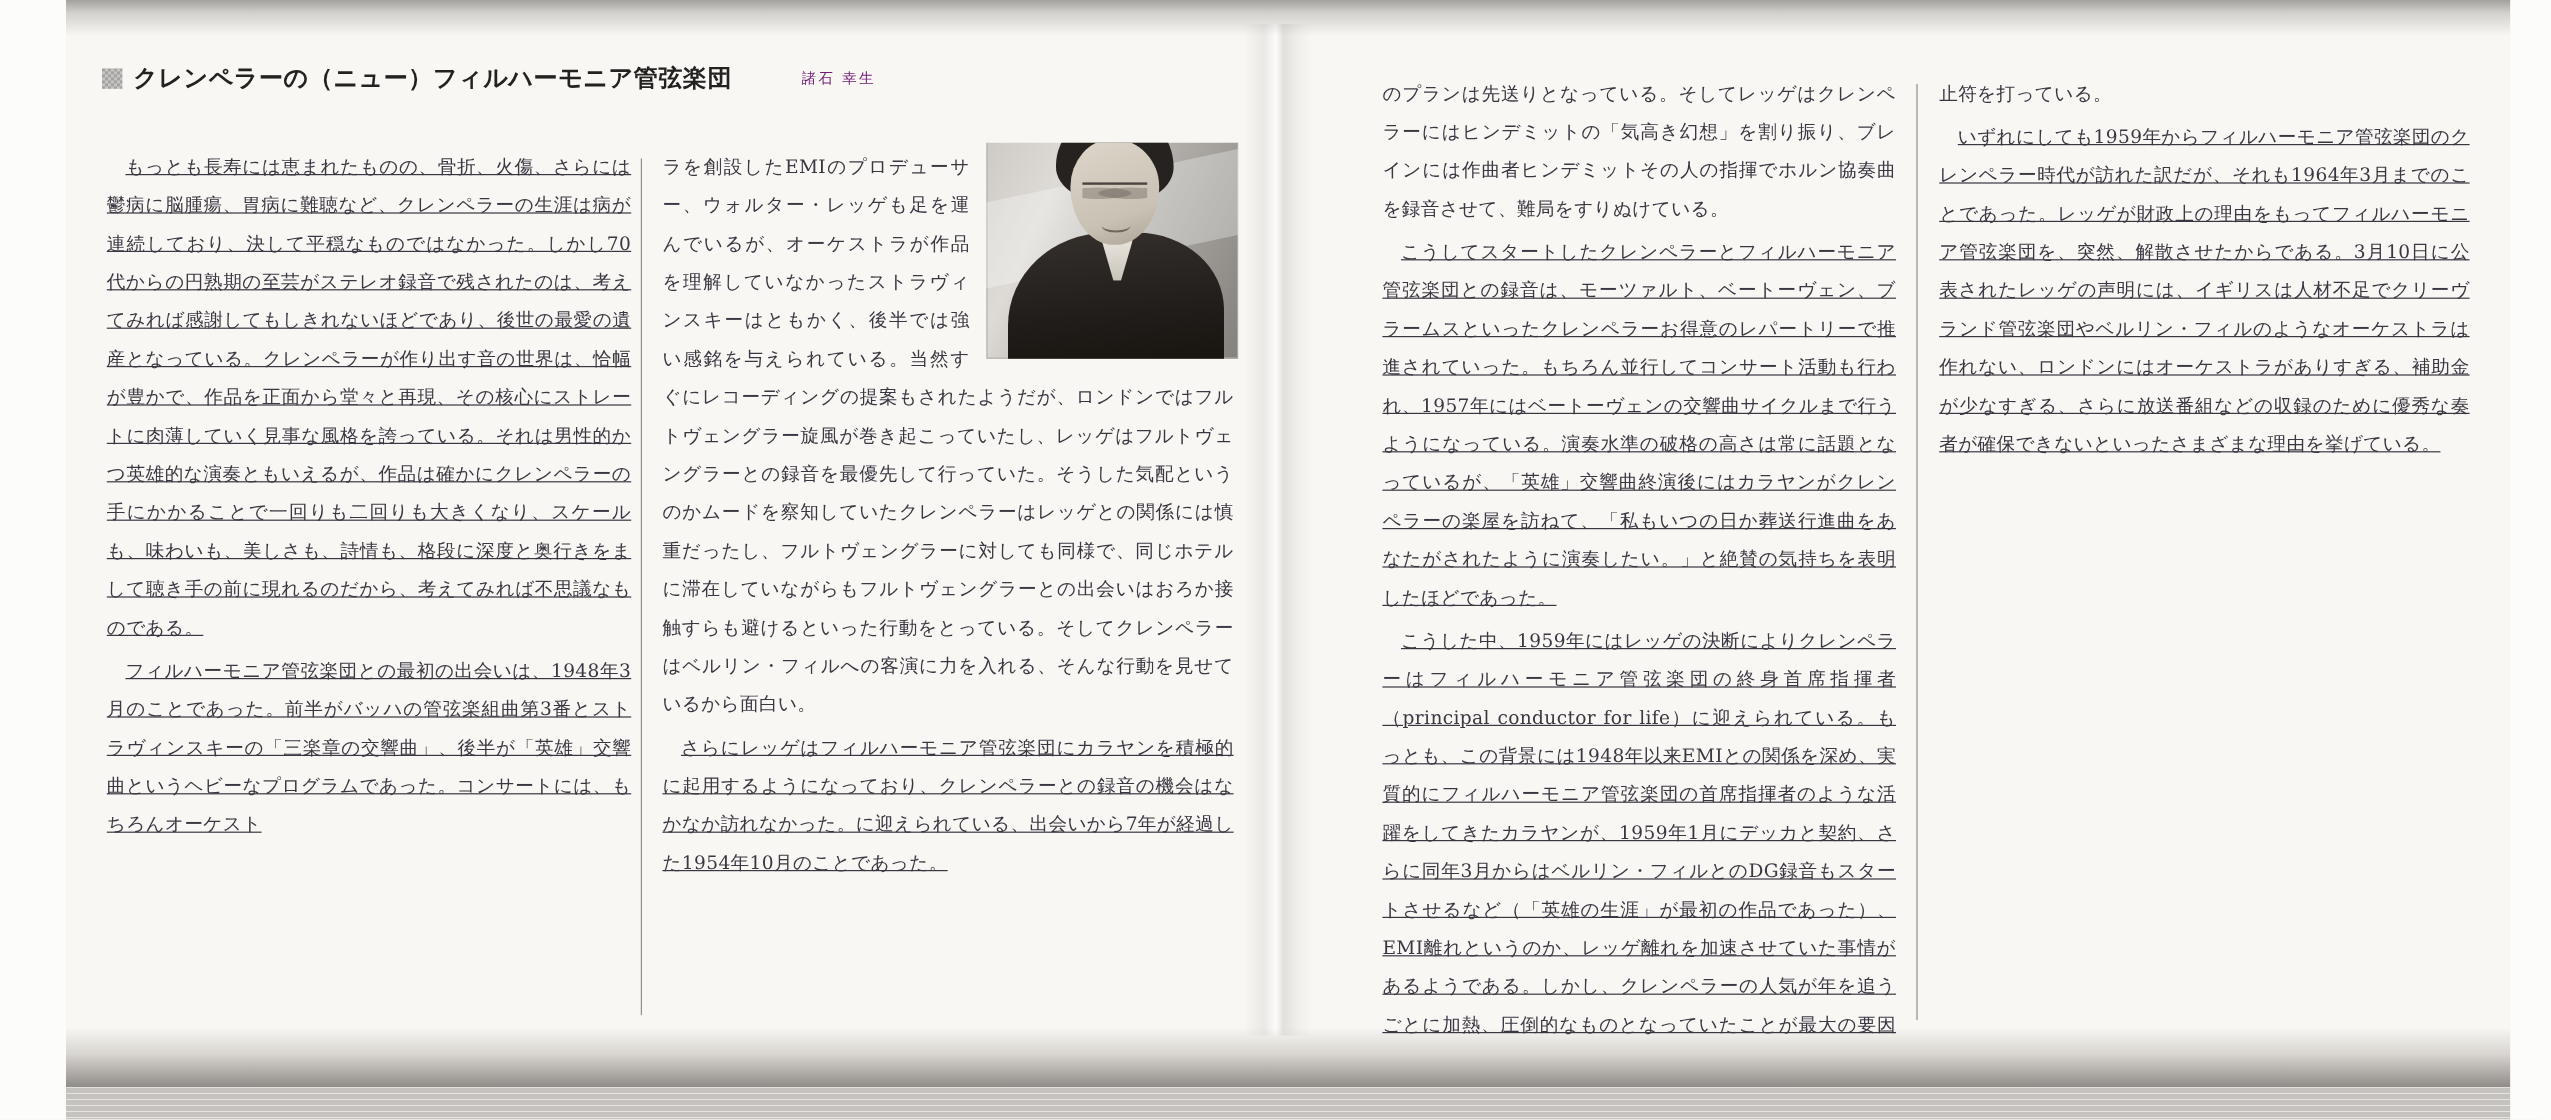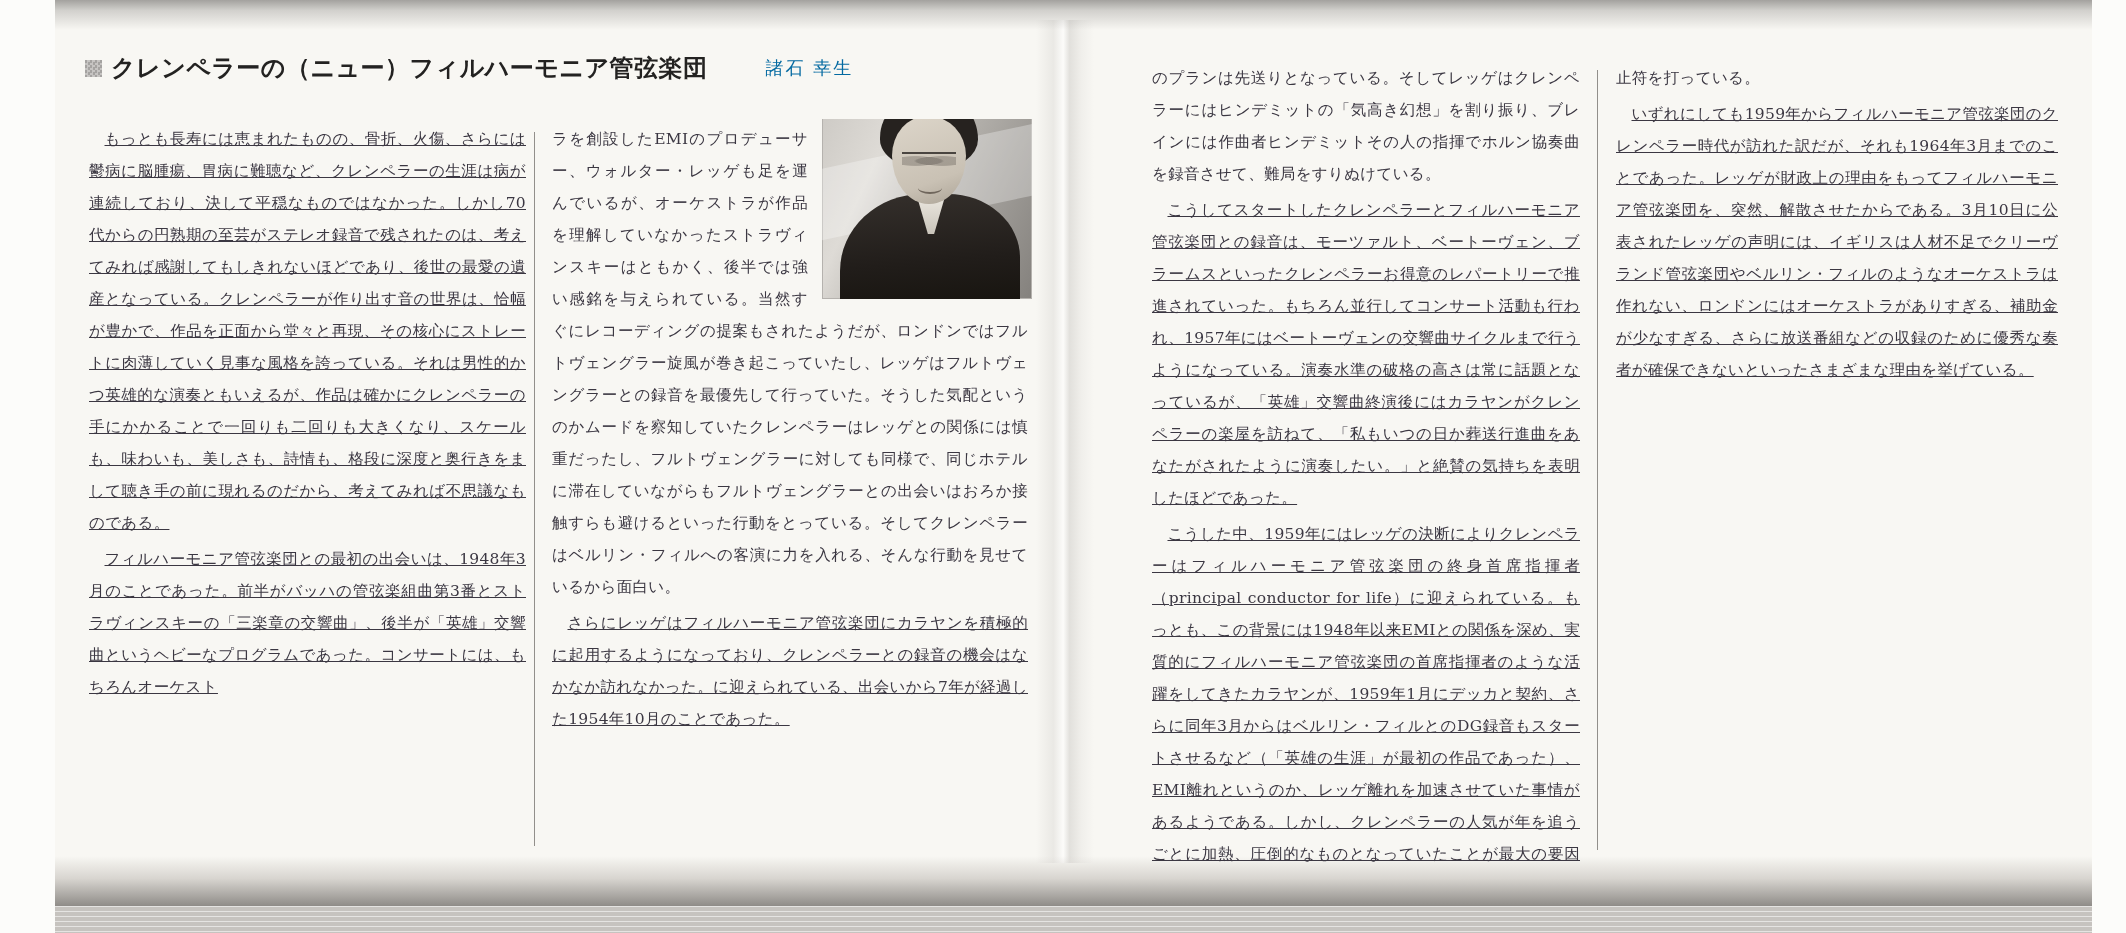--- a/index.html
+++ b/index.html
@@ -36,22 +36,22 @@
   
   .title-row{
     position:absolute;left:85px;top:52px;display:flex;align-items:center;z-index:6;
     font-family:"DejaVu Sans","Liberation Sans",sans-serif;
   }
   .title-square{
     width:17px;height:17px;margin-right:9px;flex:0 0 auto;
     background:repeating-conic-gradient(#c6c4c2 0% 25%,#a5a3a1 0% 50%);
     background-size:5px 5px;
   }
-  .page-title{font-size:24px;font-weight:bold;color:#232221;letter-spacing:.5px;}
-  .author-name{font-size:18px;color:#0369a1;margin-left:58px;letter-spacing:2px;}
+  .page-title{font-size:20px;font-weight:bold;color:#232221;letter-spacing:.5px;}
+  .author-name{font-size:12px;color:#701a75;margin-left:58px;letter-spacing:2px;}
   
   .col{
     position:absolute;z-index:6;color:#3b3742;
     font-size:15.5px;line-height:32px;letter-spacing:.3px;
     text-align:justify;overflow:hidden;
   }
   .col p.para{margin:4px;}
   .col p.indent{text-indent:1em;text-decoration:underline;}
   .col1{left:85px;top:119px;width:445px;height:745px;}
   .col2{left:548px;top:119px;width:484px;height:745px;}

